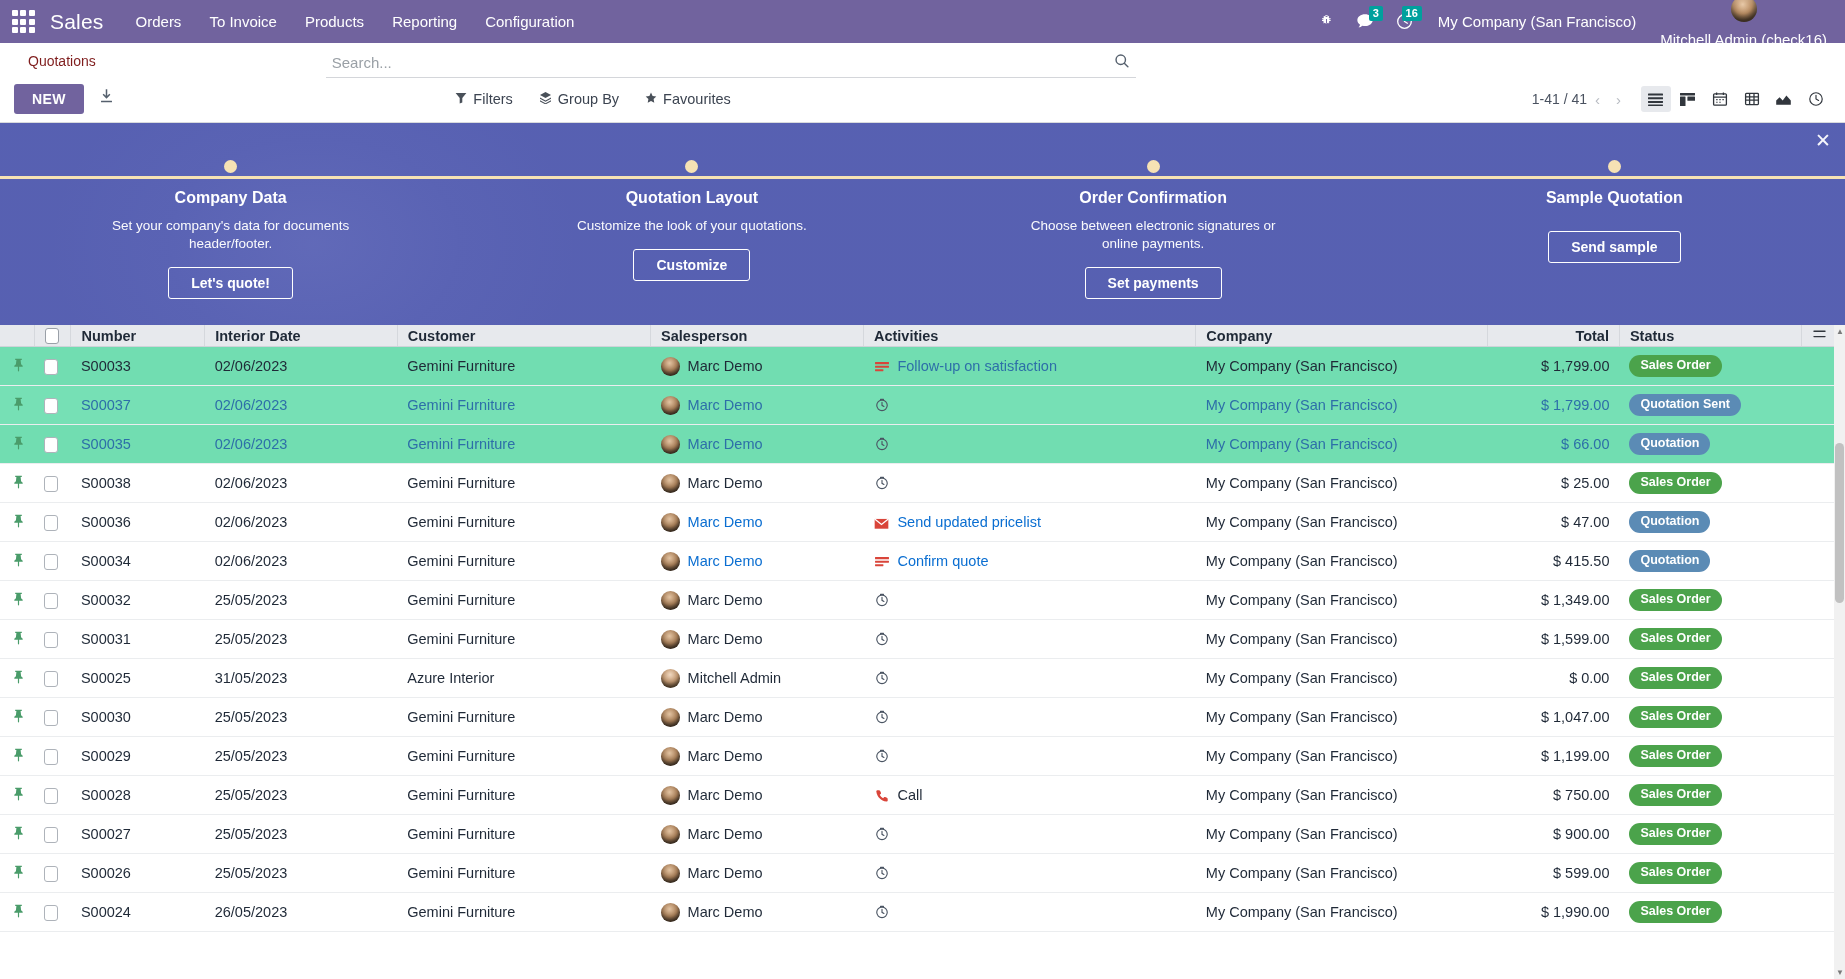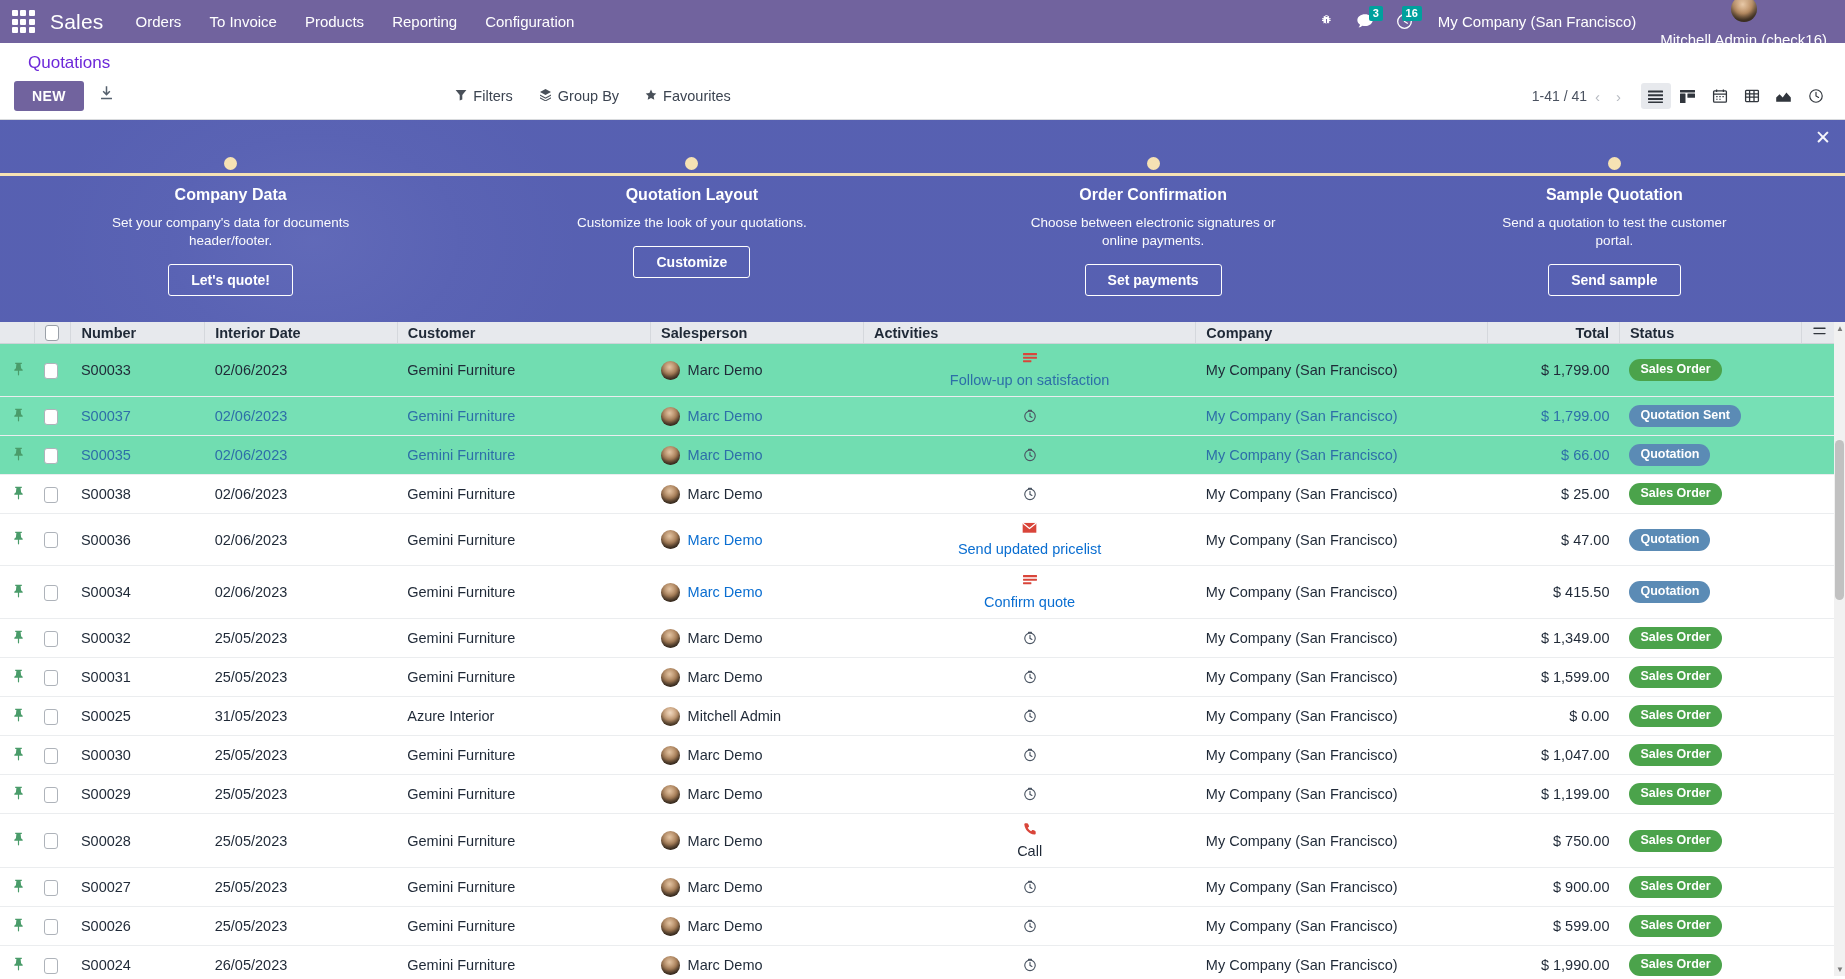--- a/index.html
+++ b/index.html
@@ -89,22 +89,22 @@
   
   .control-panel {
     background: #fff;
     border-bottom: 1px solid #d8dadd;
     padding: 6px 14px 8px 14px;
     position: relative;
     z-index: 20;
   }
   .cp-row1 { display: flex; align-items: flex-start; }
   .breadcrumb {
-    font-size: 17px;
-    color: #6d28d9;
+    font-size: 14px;
+    color: #7f1d1d;
     padding: 4px 0 2px 14px;
     white-space: nowrap;
   }
   .search-wrap {
     flex: 1;
     max-width: 810px;
     margin-left: 230px;
     margin-right: 0;
     display: flex;
     align-items: center;
@@ -304,21 +304,21 @@
   .person { display: flex; align-items: center; gap: 8px; }
   .avatar-sm {
     width: 19px; height: 19px; border-radius: 50%;
     background: radial-gradient(circle at 45% 32%, #e2c3a2 0%, #ab815a 45%, #54412f 72%, #352a1f 100%);
     box-shadow: inset 0 -4px 5px rgba(0,0,0,.32);
     flex: none;
   }
   .avatar-sm.alt2 {
     background: radial-gradient(circle at 48% 30%, #f0d8c0 0%, #c49a73 45%, #6b5238 72%, #3a2d20 100%);
   }
-  .act-cell { display: flex; align-items: center; gap: 7px; flex-direction: column; }
+  .act-cell { display: flex; align-items: flex-end; gap: 7px; }
   .act-ico { font-size: 14px; line-height: 1; flex: none; width: 17px; display: inline-flex; justify-content: center; }
   .badge {
     display: inline-block;
     padding: 3px 11px 4px 11px;
     border-radius: 11px;
     font-size: 12.5px;
     font-weight: 600;
     color: #fff;
     white-space: nowrap;
     line-height: 1.2;
@@ -393,20 +393,29 @@
     <div class="user-menu">
       <div class="avatar-nav"></div>
       <span class="user-name">Mitchell Admin (check16)</span>
     </div>
   </div>
 </div>
 
 <div class="control-panel">
   <div class="cp-row1">
     <div class="breadcrumb">Quotations</div>
+    <div class="search-wrap">
+      <input class="search-input" type="text" placeholder="Search..." style="">
+      <span class="search-icon-btn">
+        <svg width="16" height="16" viewBox="0 0 18 18" fill="none" stroke="#55606d" stroke-width="1.6">
+          <circle cx="7.6" cy="7.6" r="5.3"></circle>
+            <path d="M11.6 11.6l4 4" stroke-linecap="round"></path>
+        </svg>
+      </span>
+    </div>
   </div>
 
   <div class="cp-row2">
     <button class="btn-new">NEW</button>
     <span class="icon-export">
       <svg width="17" height="17" viewBox="0 0 18 18" fill="#55606d">
         <path d="M8.2 1.3h1.6v7l2.2-2.2 1.1 1.1L9 11.3 4.9 7.2 6 6.1l2.2 2.2v-7z"></path>
         <rect x="3.2" y="13.4" width="11.6" height="1.7" rx=".3"></rect>
       </svg>
     </span>
@@ -514,21 +523,20 @@
     <div class="ob-step">
       <div class="ob-dot"></div>
       <div class="ob-title">Order Confirmation</div>
       <div class="ob-desc">Choose between electronic signatures or online payments.</div>
       <button class="ob-btn">Set payments</button>
     </div>
 
     <div class="ob-step">
       <div class="ob-dot"></div>
       <div class="ob-title">Sample Quotation</div>
-      <div class="ob-desc">Send a quotation to test the customer portal.</div>
       <button class="ob-btn">Send sample</button>
     </div>
 
   </div>
 </div>
 
 <div class="list-wrap">
   <table class="olist">
     <colgroup>
       <col class="col-pin">

